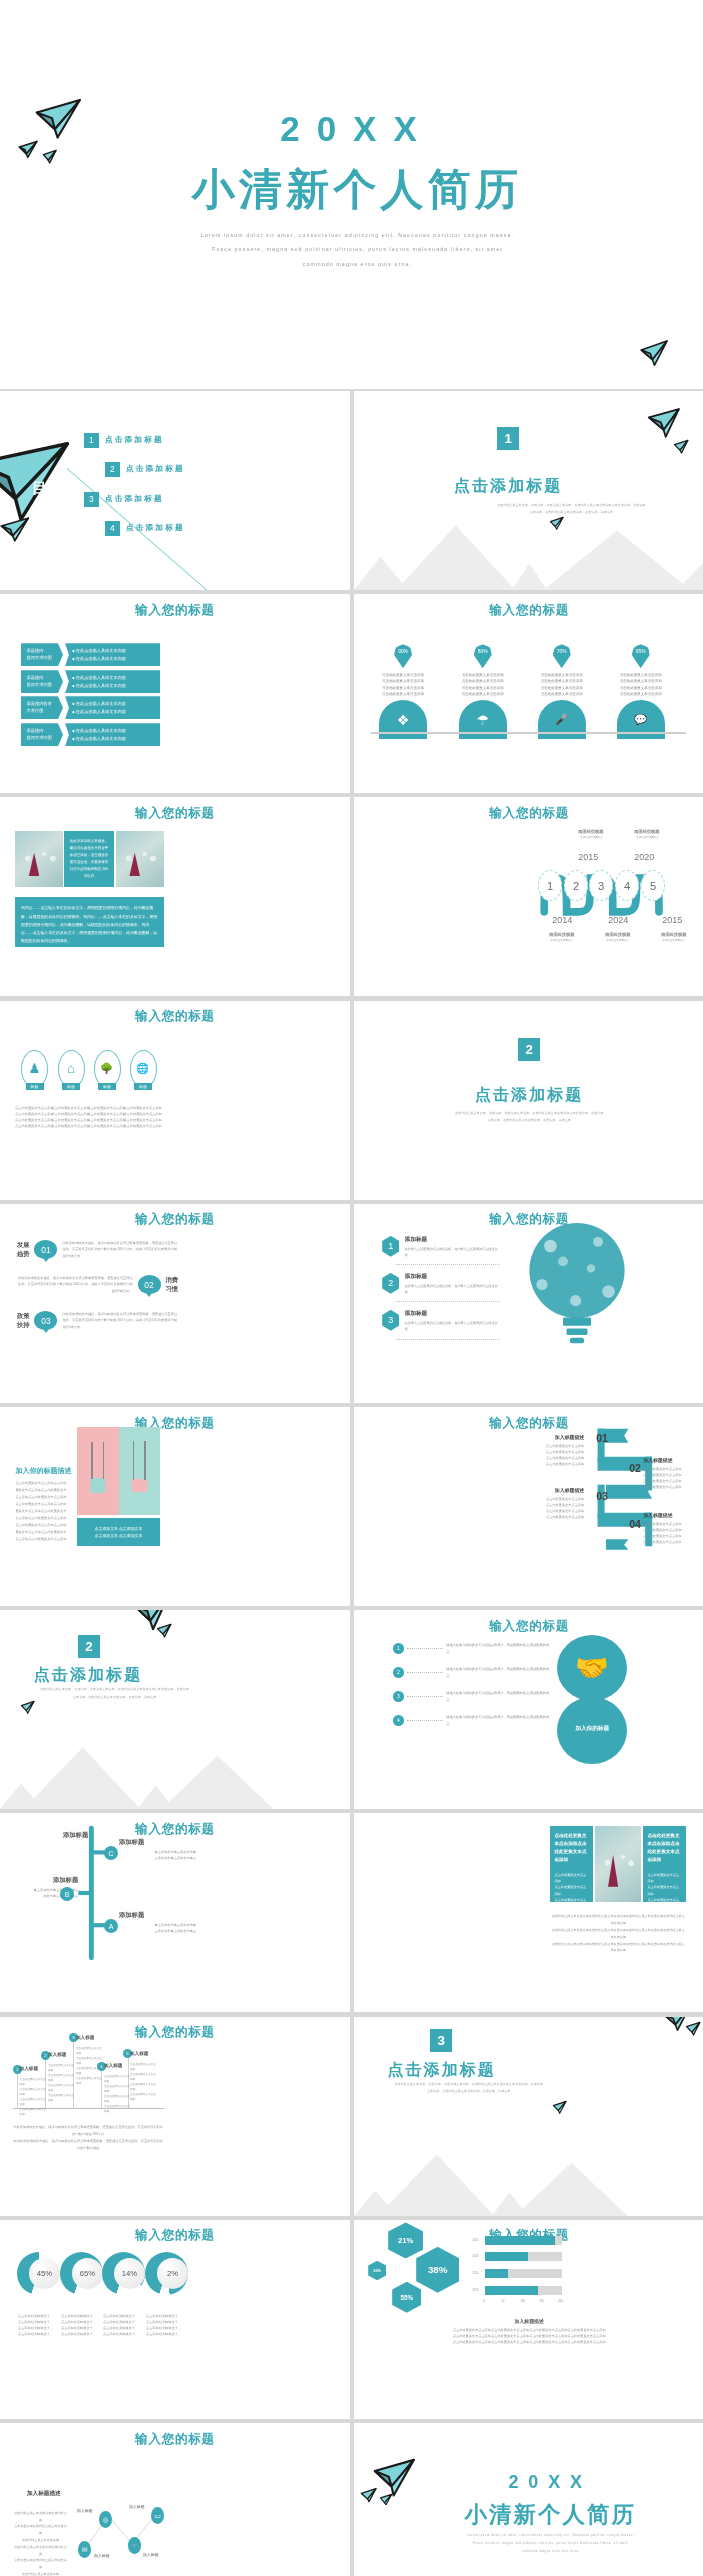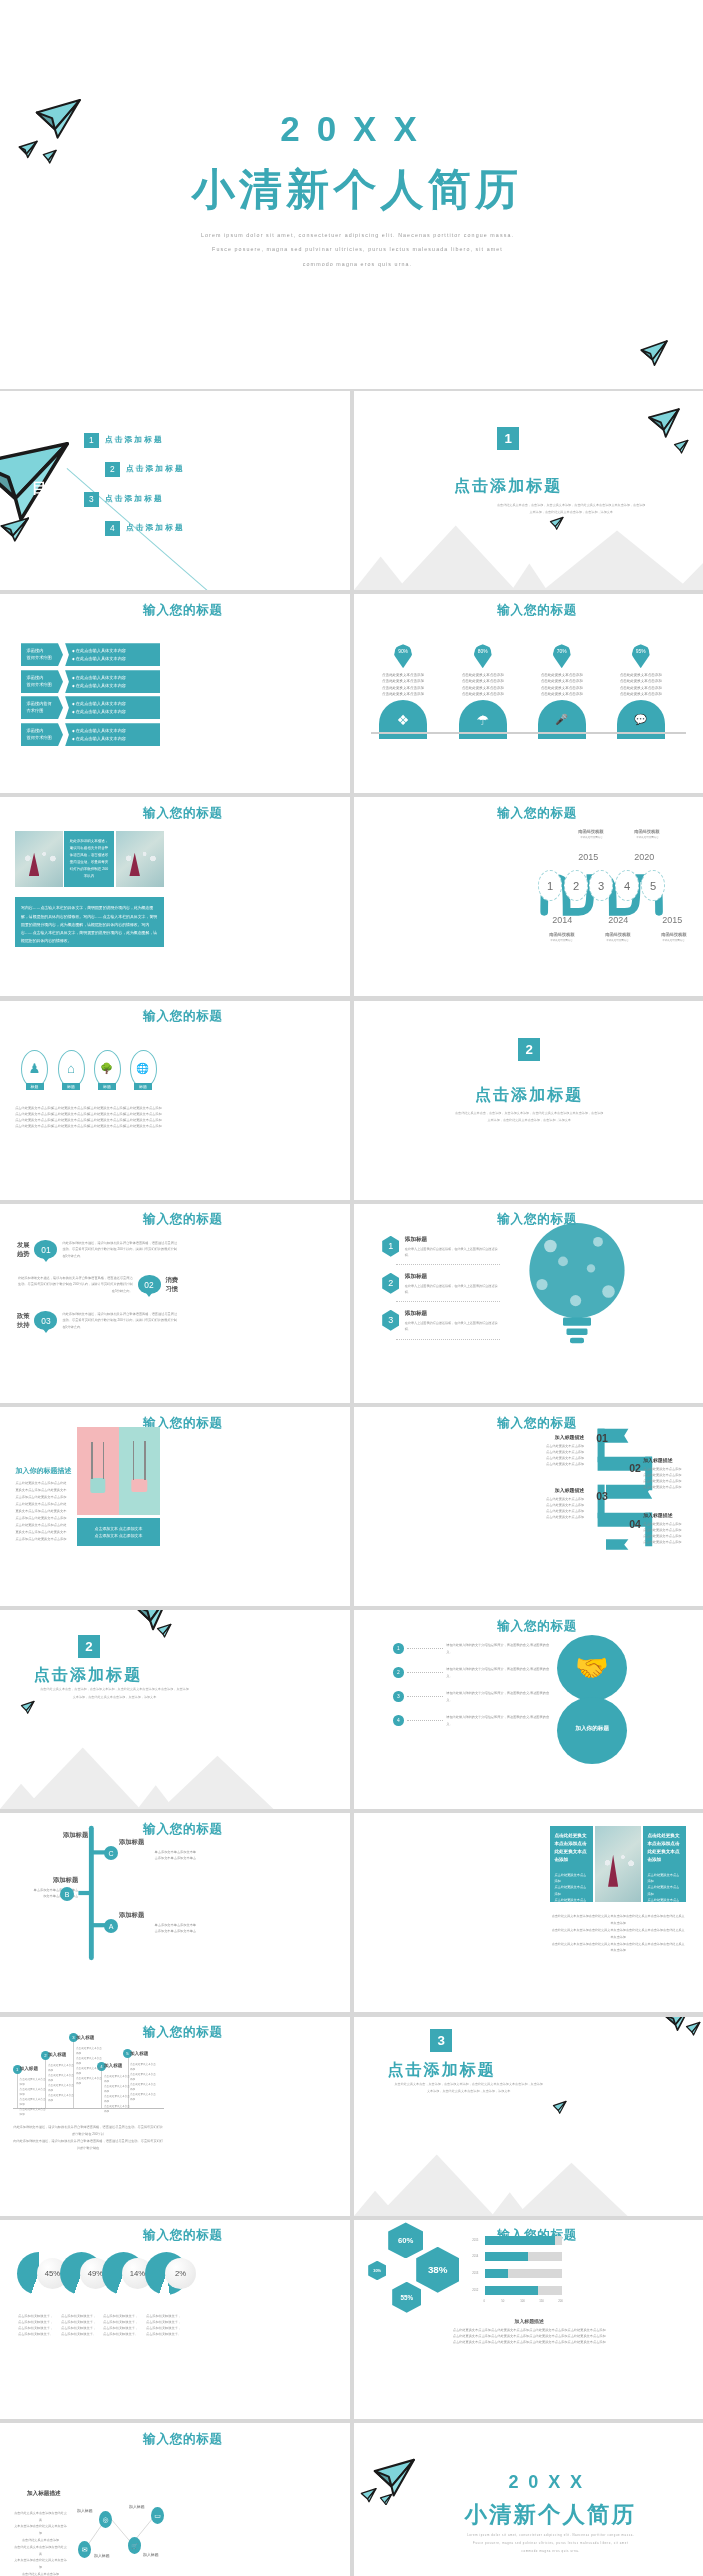--- a/index.html
+++ b/index.html
@@ -48,21 +48,21 @@
     padding: 0 0 0 0;
     background: #d8d8d8;
   }
   .slide {
     position: relative;
     width: 350px; height: 199px;
     background: #ffffff;
     overflow: hidden;
   }
   .s-title {
-    position: absolute; top: 7.7px; left: 8px; width: 100%;
+    position: absolute; top: 7.7px; left: 0; width: 100%;
     text-align: center;
     font-size: 12.6px; font-weight: bold; color: #3ba8b5; letter-spacing: 0.7px;
   }
 
   
   .plane { position: absolute; }
   .plane svg { display: block; }
 
   
   .mtn { position: absolute; bottom: 0; left: 0; width: 100%; height: 77px; }
@@ -175,21 +175,21 @@
   .tnode { width: 14px; height: 14px; border-radius: 50%; background: #3ba8b5; color:#fff;
            font-size: 7px; display:flex;align-items:center;justify-content:center; position:absolute; z-index:3;}
 
   
   .stick { position: absolute; width: 0.7px; background: #cfcfcf; }
   .stnum { width: 9px; height: 9px; border-radius: 50%; background: #3ba8b5; color: #fff;
            font-size: 4.2px; display:flex;align-items:center;justify-content:center; position:absolute;}
 
   
   .donut { width: 43px; height: 43px; border-radius: 50%; position: relative; margin: 0 auto; }
-  .donut .hole { position:absolute; left:20px; top:6.3px; width:31px;height:31px;border-radius:50%;
+  .donut .hole { position:absolute; left:12px; top:6.3px; width:31px;height:31px;border-radius:50%;
                  background: radial-gradient(circle at 35% 30%, #ffffff, #e4e4e4);
                  display:flex;align-items:center;justify-content:center;font-size:7.7px;color:#555;}
 
   
   .hexp { background:#3ba8b5;color:#fff;display:flex;align-items:center;justify-content:center;
           clip-path: polygon(50% 0,100% 25%,100% 75%,50% 100%,0 75%,0 25%); position:absolute; font-weight:bold;}
 
   
   .bctrack { position:absolute; background:#d8d8d8; height:9px; }
   .bcfill  { position:absolute; background:#3ba8b5; height:9px; }
@@ -830,41 +830,41 @@
   <div class="slide">
     <div class="s-title">输入您的标题</div>
     <div style="position:absolute;left:17px;top:32px;width:37px;text-align:center">
       <div class="donut" style="background:conic-gradient(from 200deg,#3ba8b5 0 45%,#ffffff 45% 100%)">
         <div class="hole">45%</div>
       </div>
       <div class="tiny" style="margin-top:18px;text-align:center">点击添加相关标题文字，点击添加相关标题文字，点击添加相关标题文字，点击添加相关标题文字。</div>
     </div>
     <div style="position:absolute;left:60px;top:32px;width:37px;text-align:center">
       <div class="donut" style="background:conic-gradient(from 200deg,#3ba8b5 0 68%,#ffffff 68% 100%)">
-        <div class="hole">49%</div>
+        <div class="hole">65%</div>
       </div>
       <div class="tiny" style="margin-top:18px;text-align:center">点击添加相关标题文字，点击添加相关标题文字，点击添加相关标题文字，点击添加相关标题文字。</div>
     </div>
     <div style="position:absolute;left:102px;top:32px;width:37px;text-align:center">
       <div class="donut" style="background:conic-gradient(from 200deg,#3ba8b5 0 79%,#ffffff 79% 100%)">
         <div class="hole">14%</div>
       </div>
       <div class="tiny" style="margin-top:18px;text-align:center">点击添加相关标题文字，点击添加相关标题文字，点击添加相关标题文字，点击添加相关标题文字。</div>
     </div>
     <div style="position:absolute;left:145px;top:32px;width:37px;text-align:center">
       <div class="donut" style="background:conic-gradient(from 200deg,#3ba8b5 0 92%,#ffffff 92% 100%)">
         <div class="hole">2%</div>
       </div>
       <div class="tiny" style="margin-top:18px;text-align:center">点击添加相关标题文字，点击添加相关标题文字，点击添加相关标题文字，点击添加相关标题文字。</div>
     </div>
   </div>
 
   <div class="slide">
     <div class="s-title">输入您的标题</div>
-    <div class="hexp" style="left:34px;top:2.8px;width:35px;height:36px;font-size:7.7px">60%</div>
+    <div class="hexp" style="left:34px;top:2.8px;width:35px;height:36px;font-size:7.7px">21%</div>
     <div class="hexp" style="left:62px;top:27px;width:43px;height:46px;font-size:9.8px">38%</div>
     <div class="hexp" style="left:38px;top:62px;width:29px;height:31px;font-size:6.3px">55%</div>
     <div class="hexp" style="left:14px;top:41px;width:18px;height:19.6px;font-size:3.9px">30%</div>
 
     <div style="position:absolute;left:118px;top:9.8px;width:95px;height:70px">
       <div class="bclabel" style="left:0;top:8.4px">2015</div>
       <div class="bctrack" style="left:12.6px;top:6.3px;width:77px"></div>
       <div class="bcfill" style="left:12.6px;top:6.3px;width:70px"></div>
 
       <div class="bclabel" style="left:0;top:25px">2014</div>

